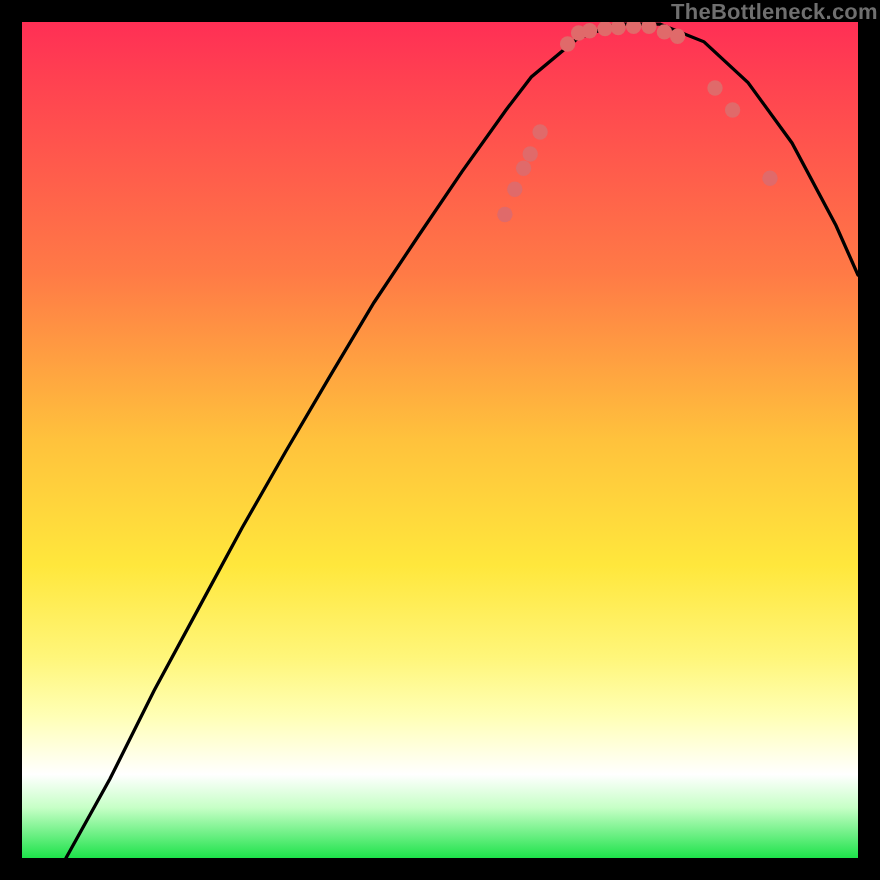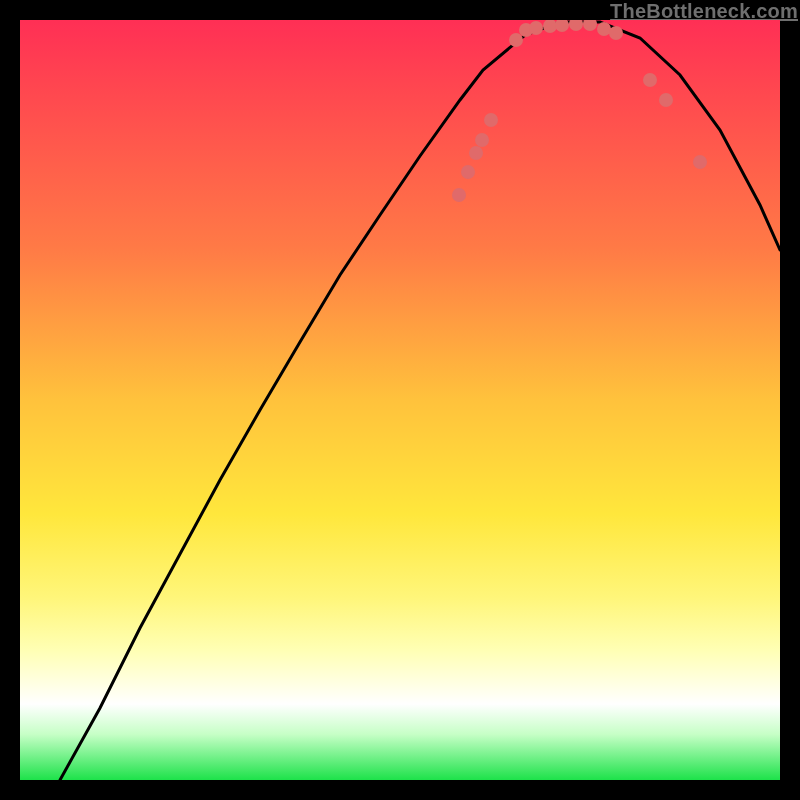--- a/index.html
+++ b/index.html
@@ -50,21 +50,20 @@
   }
   .watermark {
     position: absolute;
     top: 0px;
     right: 2px;
     font-size: 20px;
     font-weight: 600;
     color: #6f6f6f;
     letter-spacing: 0.2px;
     user-select: none;
-    text-decoration: underline;
   }
 </style>
 </head>
 <body>
 
 <div class="watermark">TheBottleneck.com</div>
 
 <div class="frame">
 
   <div class="gradient"></div>

